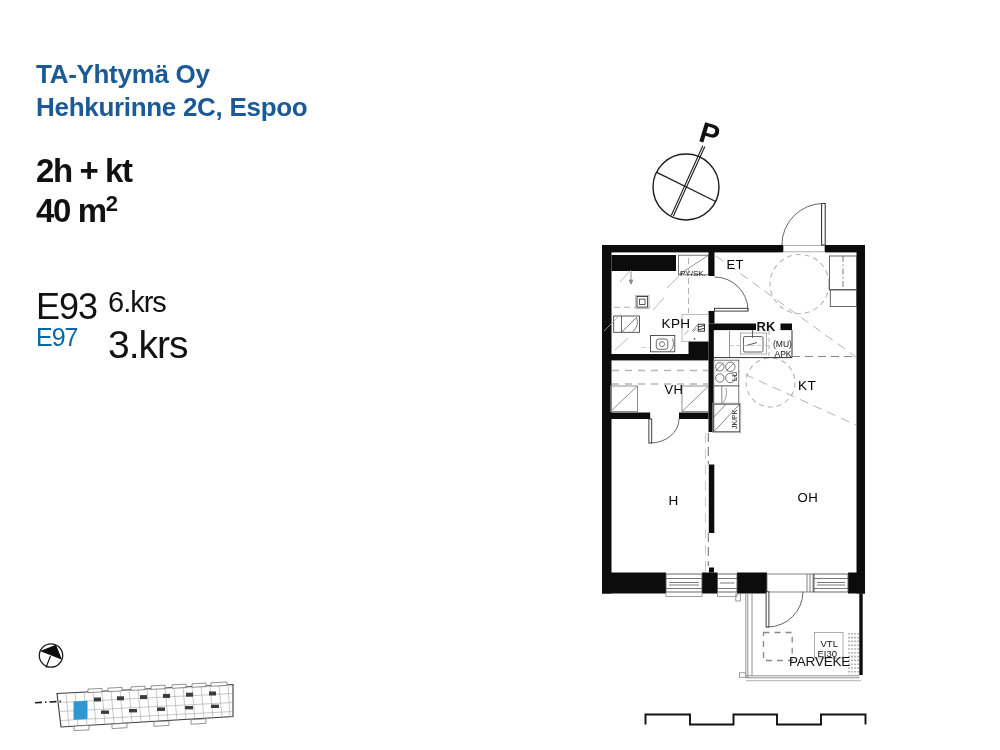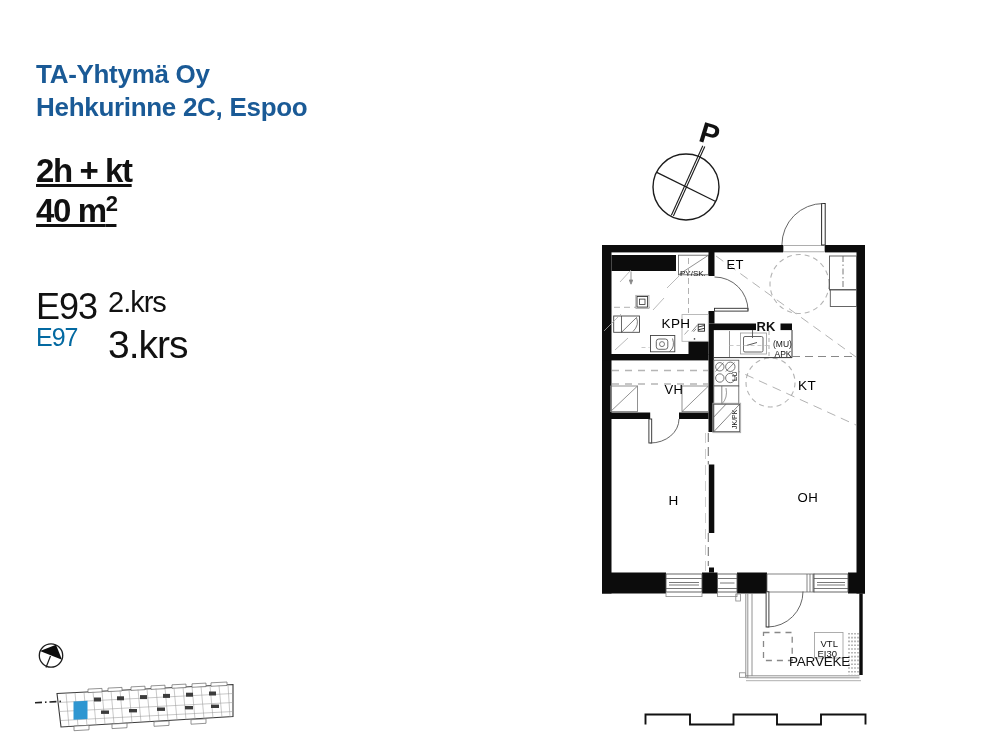--- a/index.html
+++ b/index.html
@@ -6,25 +6,25 @@
   body{width:1000px;height:750px;background:#ffffff;position:relative;overflow:hidden;
        font-family:"Liberation Sans", sans-serif;}
   body > * {transform: translateZ(0);}
   .abs{position:absolute;}
 </style>
 </head>
 <body>
 
 <div class="abs" style="left:36px;top:34px;font-size:26px;font-weight:bold;color:#1a5a96;line-height:33px;letter-spacing:-0.3px;margin-top:24px;">TA-Yhtymä Oy<br>Hehkurinne 2C, Espoo</div>
 
-<div class="abs" style="left:36px;top:151px;font-size:33px;font-weight:bold;color:#111;line-height:39.5px;letter-spacing:-1.4px;text-decoration:underline;">2h + kt<br>40 m<span style="font-size:22px;position:relative;top:-11px;">2</span></div>
+<div class="abs" style="left:36px;top:151px;font-size:33px;font-weight:bold;color:#111;line-height:39.5px;letter-spacing:-1.4px;">2h + kt<br>40 m<span style="font-size:22px;position:relative;top:-11px;">2</span></div>
 
 <div class="abs" style="left:36px;top:286px;font-size:36px;color:#111;letter-spacing:-1px;">E93</div>
 
-<div class="abs" style="left:108px;top:286px;font-size:29px;color:#111;letter-spacing:-1px;">2.krs</div>
+<div class="abs" style="left:108px;top:286px;font-size:29px;color:#111;letter-spacing:-1px;">6.krs</div>
 
 <div class="abs" style="left:36px;top:322.5px;font-size:25px;color:#0369a1;letter-spacing:-1px;">E97</div>
 
 <div class="abs" style="left:108px;top:322.5px;font-size:39px;color:#111;letter-spacing:-1px;">3.krs</div>
 
 <svg class="abs" style="left:0;top:0;" width="1000" height="750" viewBox="0 0 1000 750">
 
 <g stroke="#1c1c1c" fill="none">
   <circle cx="686" cy="187" r="33" stroke-width="1.4"></circle>
   <line x1="671.4" y1="215.2" x2="702.8" y2="145.7" stroke-width="1.1"></line>

